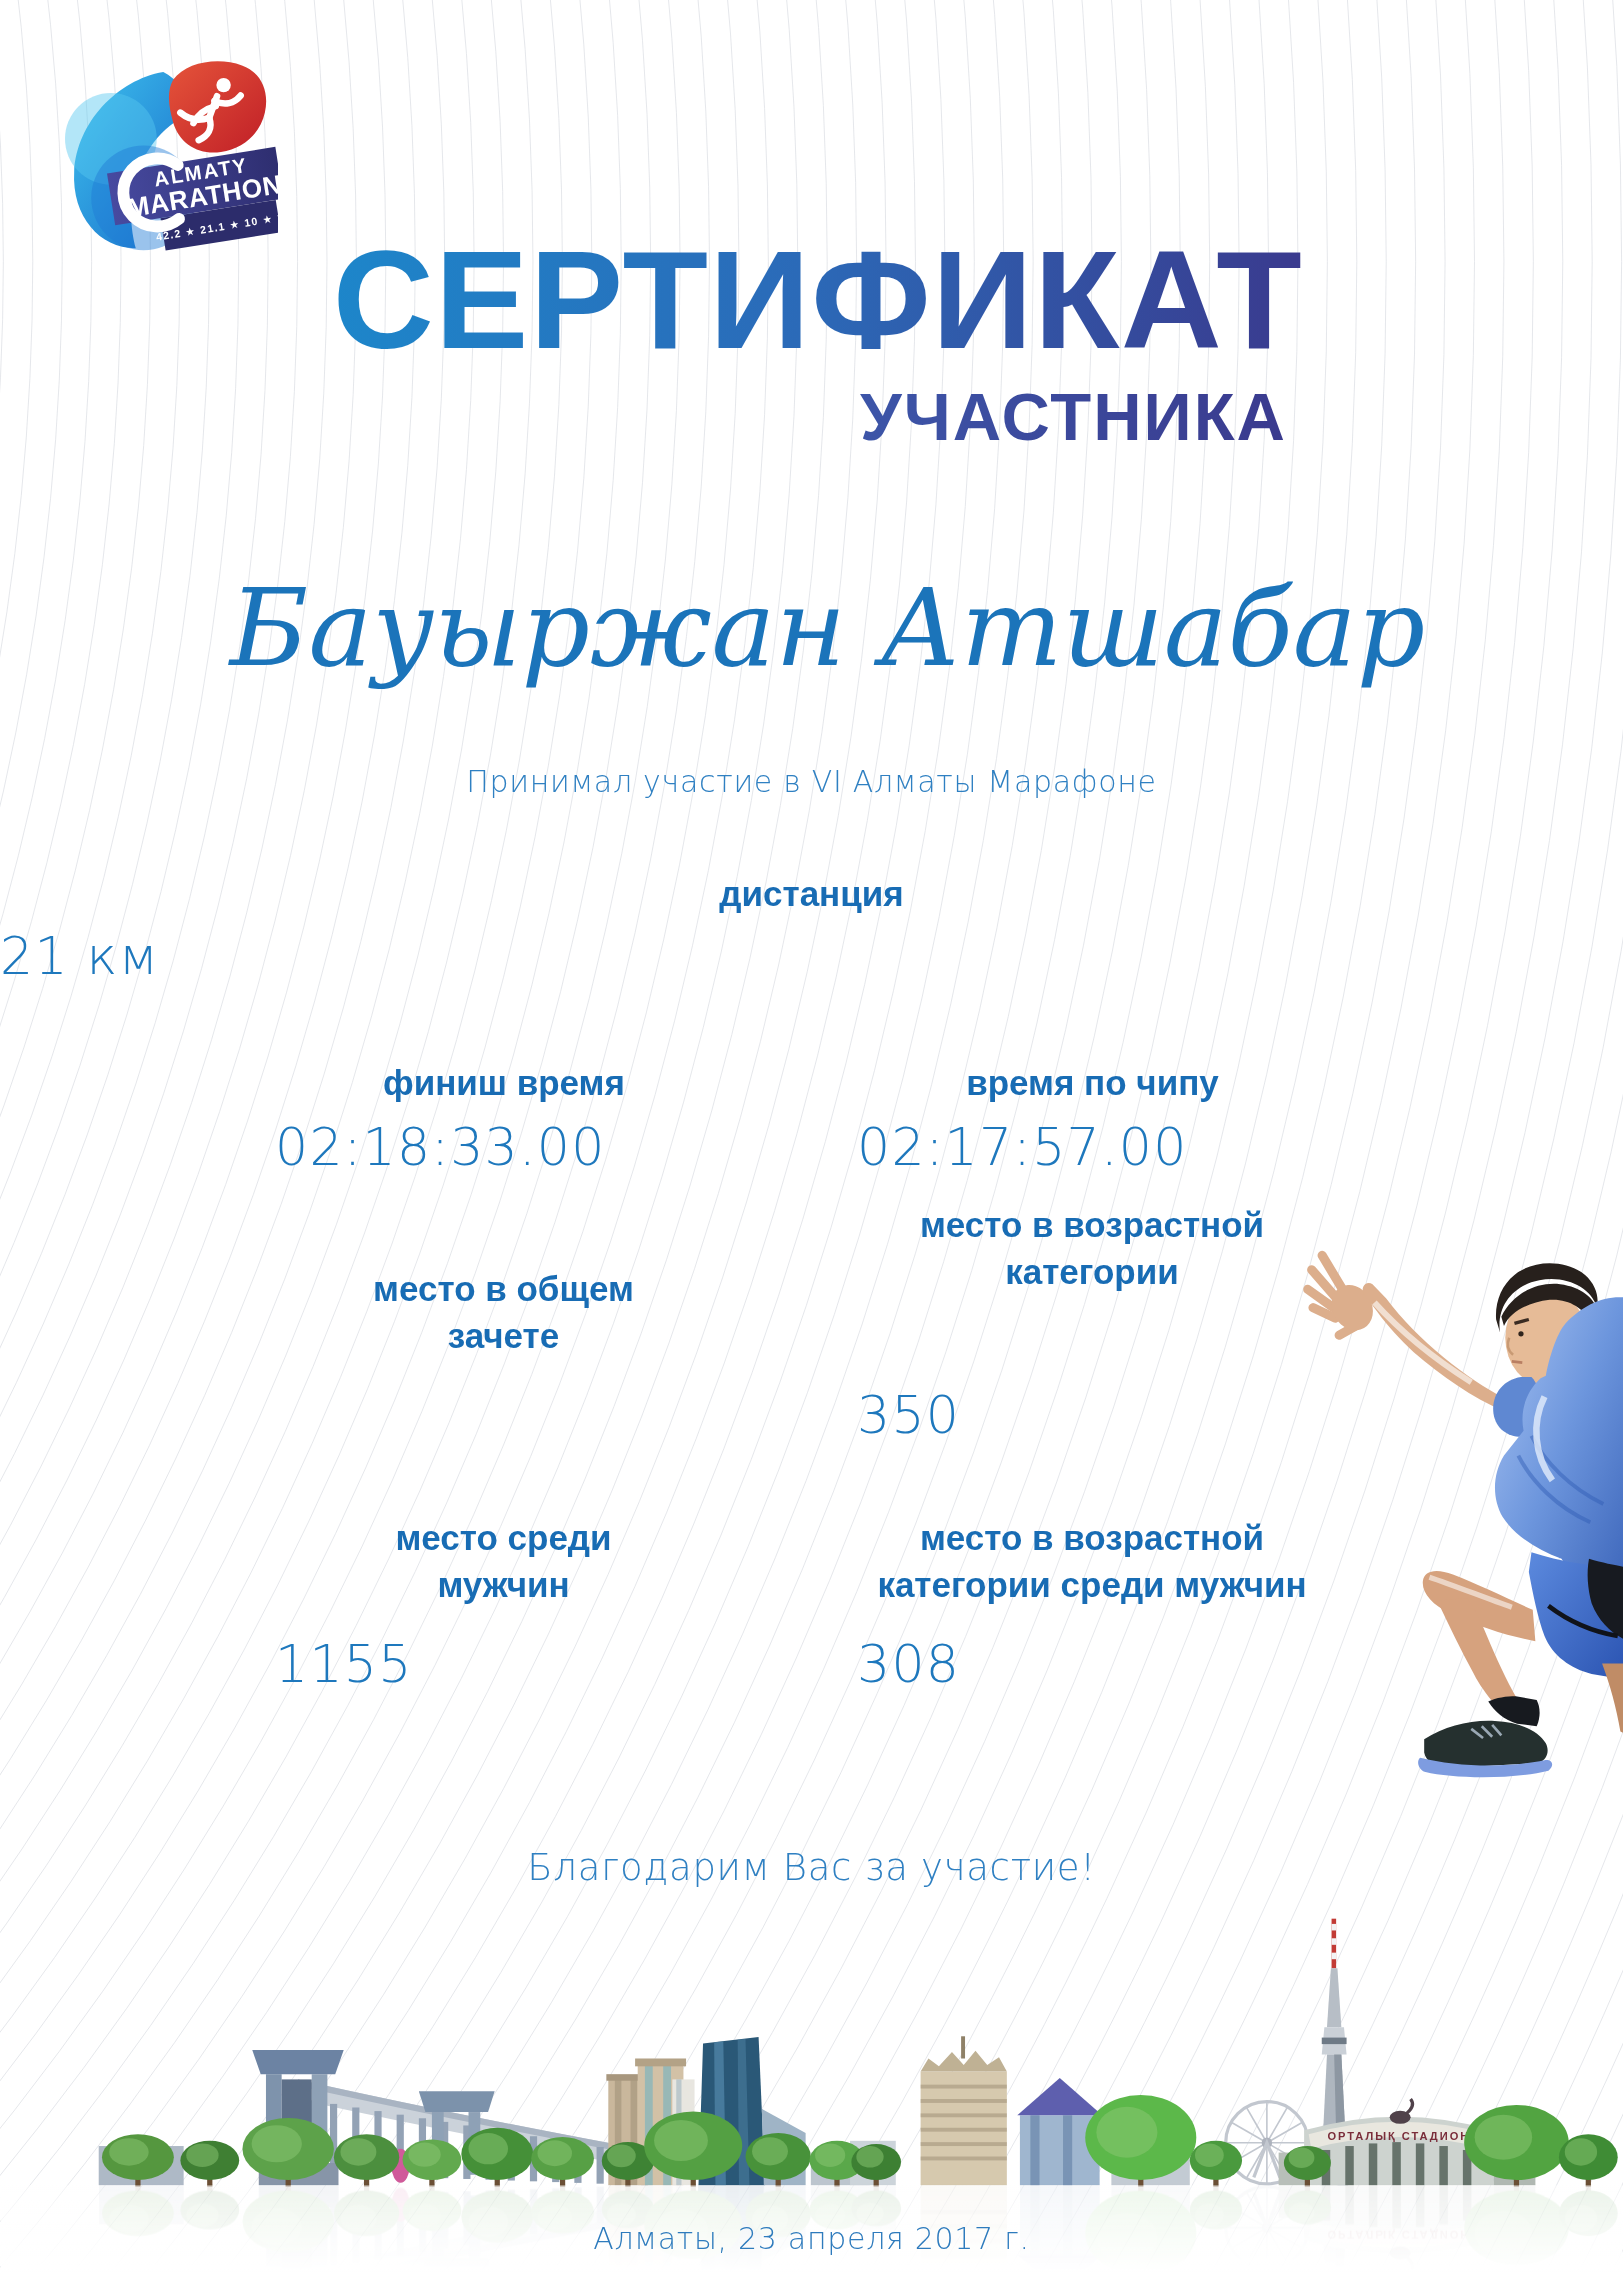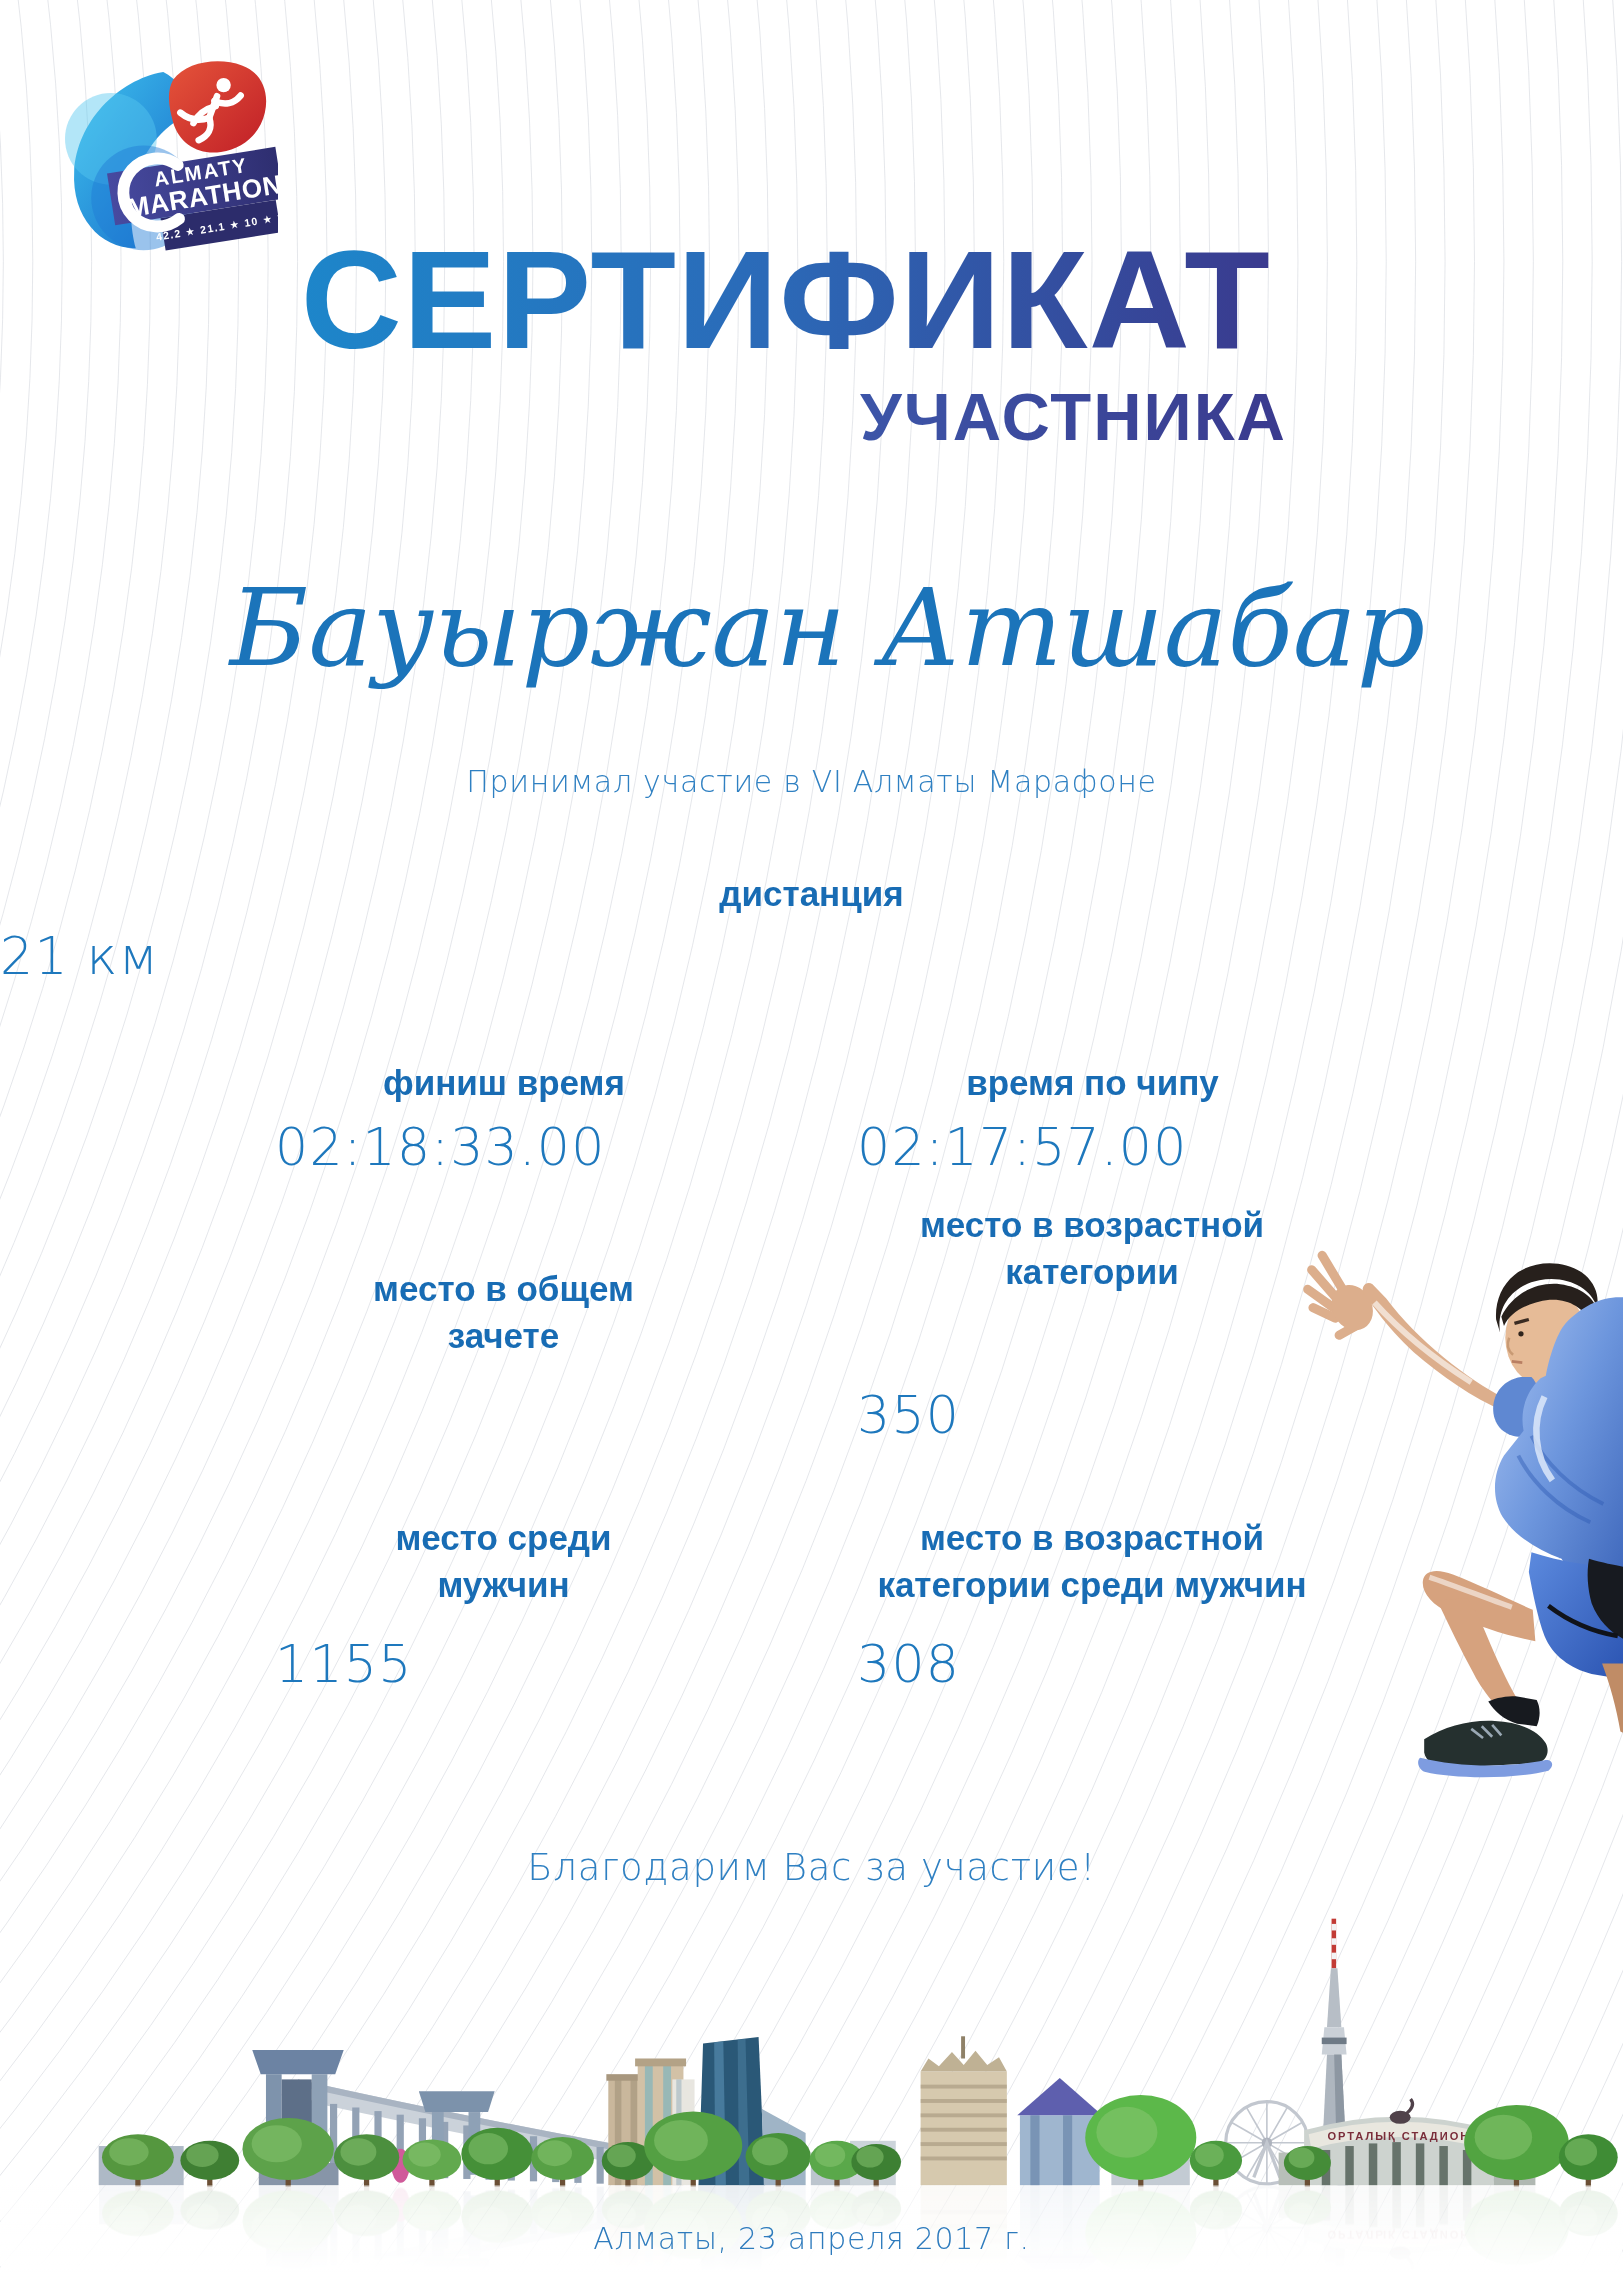--- a/index.html
+++ b/index.html
@@ -5,21 +5,21 @@
   html,body{margin:0;padding:0;background:#888;}
   .page{position:relative;width:1623px;height:2295px;background:#ffffff;overflow:hidden;
         font-family:"Liberation Sans","DejaVu Sans",sans-serif;}
   svg{display:block;}
 
   
   #bg{position:absolute;inset:0;z-index:0;}
   #bglines circle{fill:none;stroke:#dcdee3;stroke-width:1.4;opacity:.8;}
 
   
-  .title{position:absolute;top:230px;right:352px;z-index:3;
+  .title{position:absolute;top:230px;right:320px;z-index:3;
          font-size:140px;font-weight:800;letter-spacing:1.3px;line-height:1;white-space:nowrap;
          background:linear-gradient(90deg,#1d86ca 0%,#2b6ab8 48%,#3a3a8e 100%);
          -webkit-background-clip:text;background-clip:text;color:transparent;}
   .subtitle{position:absolute;top:383px;right:336px;z-index:3;
          font-size:67px;font-weight:800;letter-spacing:2px;line-height:1;white-space:nowrap;
          background:linear-gradient(90deg,#3c55a8,#3a3a8e);
          -webkit-background-clip:text;background-clip:text;color:transparent;}
 
   .name{position:absolute;top:570px;left:0;width:100%;z-index:3;text-align:center;
         font-family:"DejaVu Serif","Liberation Serif",serif;font-style:italic;

